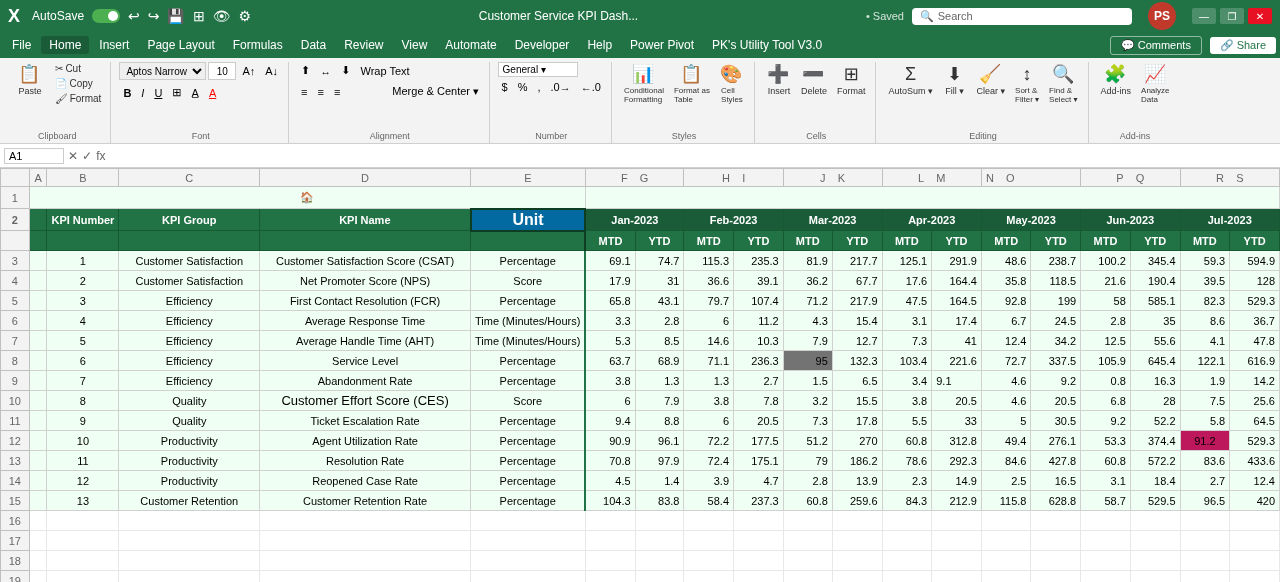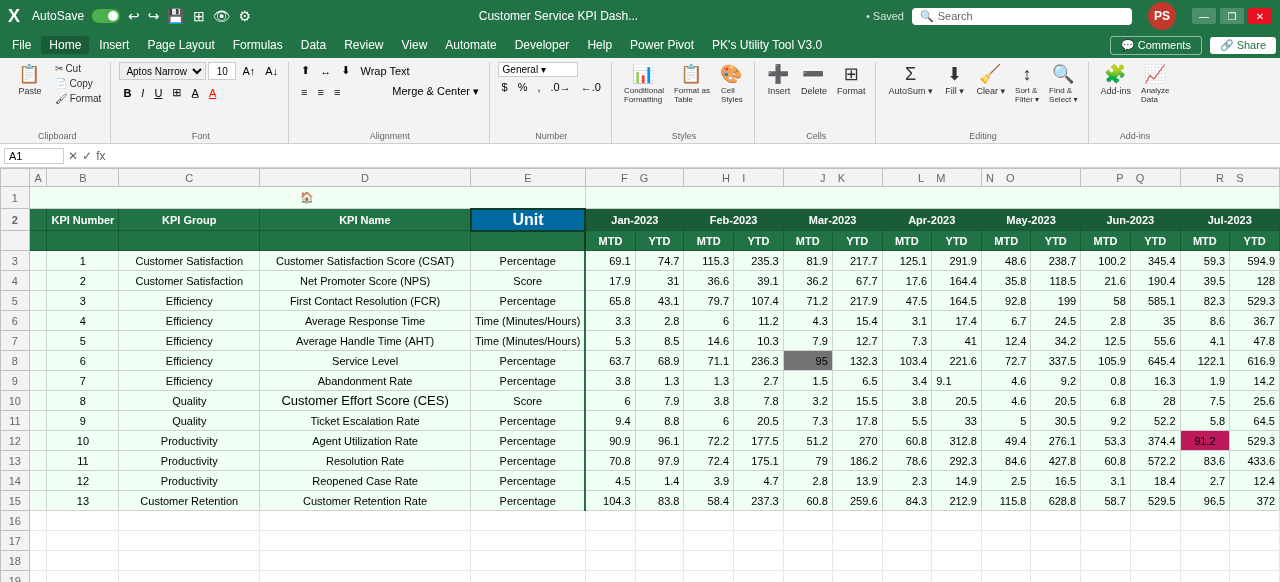--- a/index.html
+++ b/index.html
@@ -667,21 +667,21 @@
             <td style="border: 1px solid rgb(208, 208, 208); font-size: 11px; padding: 1px 4px; overflow: hidden; white-space: nowrap; text-align: right; background: rgb(240, 255, 244);">237.3</td>
             <td style="border: 1px solid rgb(208, 208, 208); font-size: 11px; padding: 1px 4px; overflow: hidden; white-space: nowrap; text-align: right; background: rgb(240, 255, 244);">60.8</td>
             <td style="border: 1px solid rgb(208, 208, 208); font-size: 11px; padding: 1px 4px; overflow: hidden; white-space: nowrap; text-align: right; background: rgb(240, 255, 244);">259.6</td>
             <td style="border: 1px solid rgb(208, 208, 208); font-size: 11px; padding: 1px 4px; overflow: hidden; white-space: nowrap; text-align: right; background: rgb(240, 255, 244);">84.3</td>
             <td style="border: 1px solid rgb(208, 208, 208); font-size: 11px; padding: 1px 4px; overflow: hidden; white-space: nowrap; text-align: right; background: rgb(240, 255, 244);">212.9</td>
             <td style="border: 1px solid rgb(208, 208, 208); font-size: 11px; padding: 1px 4px; overflow: hidden; white-space: nowrap; text-align: right; background: rgb(240, 255, 244);">115.8</td>
             <td style="border: 1px solid rgb(208, 208, 208); font-size: 11px; padding: 1px 4px; overflow: hidden; white-space: nowrap; text-align: right; background: rgb(240, 255, 244);">628.8</td>
             <td style="border: 1px solid rgb(208, 208, 208); font-size: 11px; padding: 1px 4px; overflow: hidden; white-space: nowrap; text-align: right; background: rgb(240, 255, 244);">58.7</td>
             <td style="border: 1px solid rgb(208, 208, 208); font-size: 11px; padding: 1px 4px; overflow: hidden; white-space: nowrap; text-align: right; background: rgb(240, 255, 244);">529.5</td>
             <td style="border: 1px solid rgb(208, 208, 208); font-size: 11px; padding: 1px 4px; overflow: hidden; white-space: nowrap; text-align: right; background: rgb(240, 255, 244);">96.5</td>
-            <td style="border: 1px solid rgb(208, 208, 208); font-size: 11px; padding: 1px 4px; overflow: hidden; white-space: nowrap; text-align: right; background: rgb(240, 255, 244);">372</td>
+            <td style="border: 1px solid rgb(208, 208, 208); font-size: 11px; padding: 1px 4px; overflow: hidden; white-space: nowrap; text-align: right; background: rgb(240, 255, 244);">420</td>
           </tr>
           <tr style="height: 20px;">
             <td style="border: 1px solid rgb(192, 192, 192); background: rgb(243, 243, 243); text-align: center; font-size: 11px; color: rgb(102, 102, 102);">16</td>
             <td style="border: 1px solid rgb(232, 232, 232); background: rgb(255, 255, 255);"></td>
             <td style="border: 1px solid rgb(232, 232, 232); background: rgb(255, 255, 255);"></td>
             <td style="border: 1px solid rgb(232, 232, 232); background: rgb(255, 255, 255);"></td>
             <td style="border: 1px solid rgb(232, 232, 232); background: rgb(255, 255, 255);"></td>
             <td style="border: 1px solid rgb(232, 232, 232); background: rgb(255, 255, 255);"></td>
             <td style="border: 1px solid rgb(232, 232, 232); background: rgb(255, 255, 255);"></td>
             <td style="border: 1px solid rgb(232, 232, 232); background: rgb(255, 255, 255);"></td>

